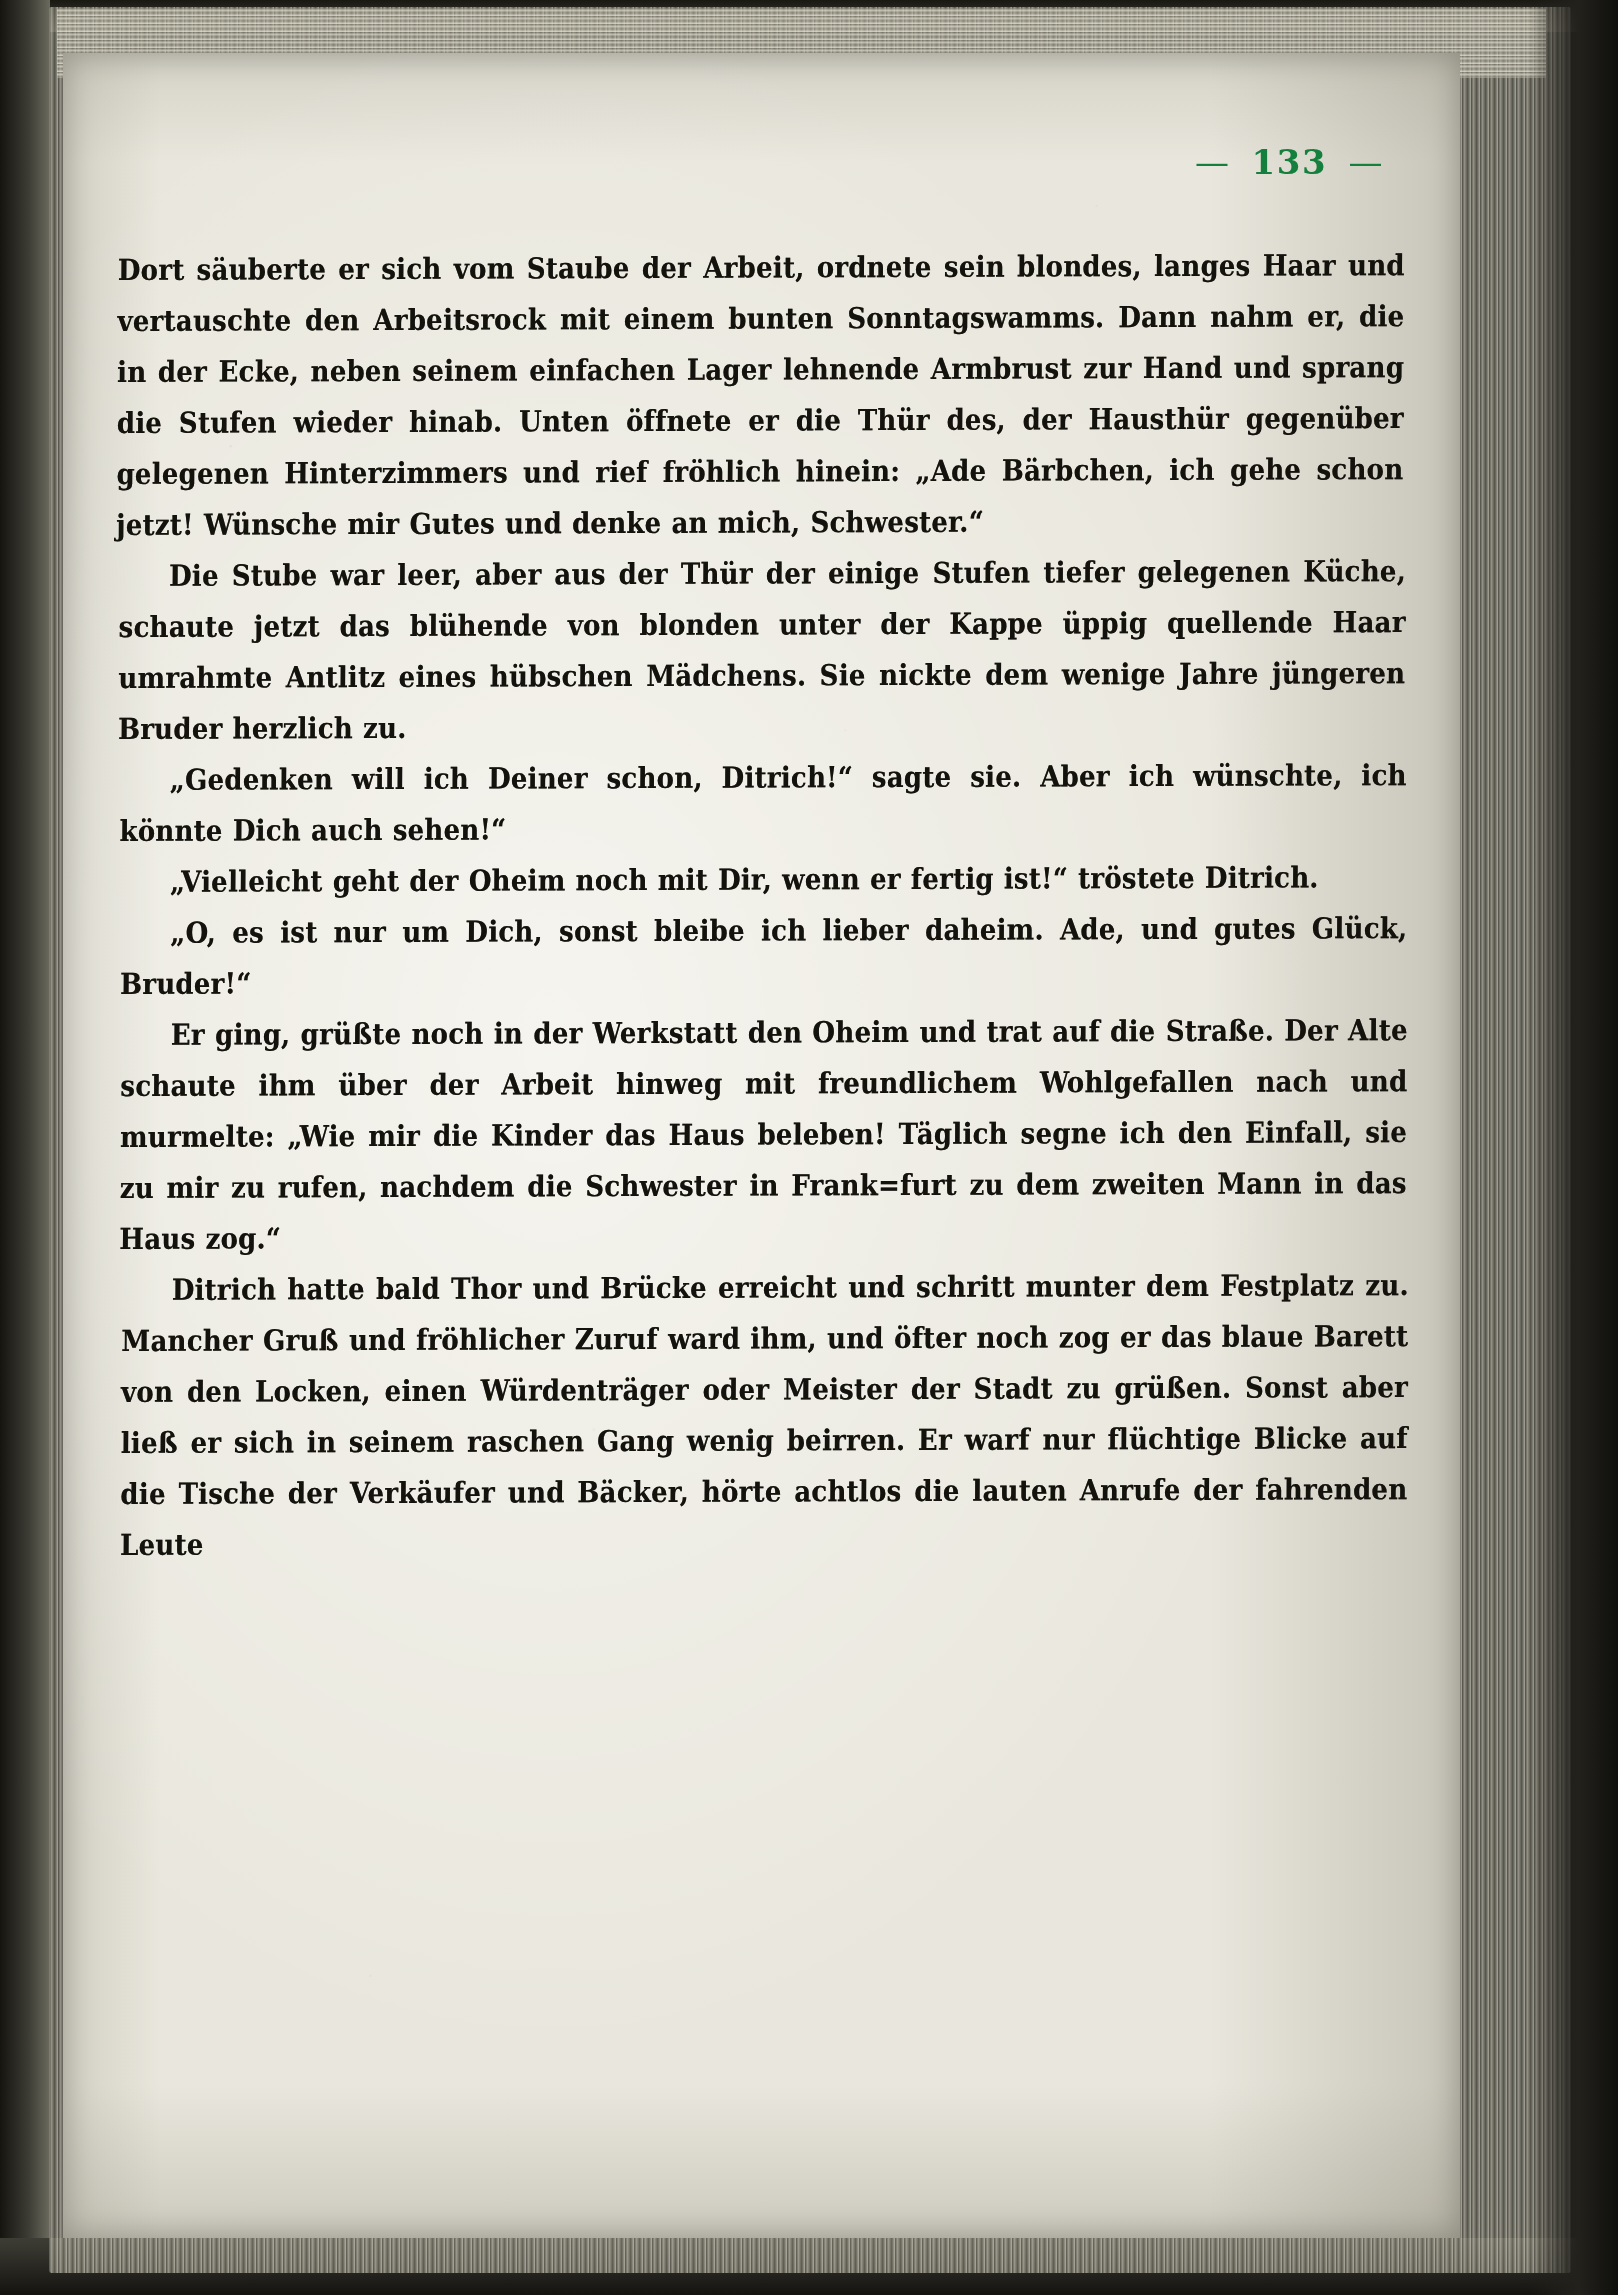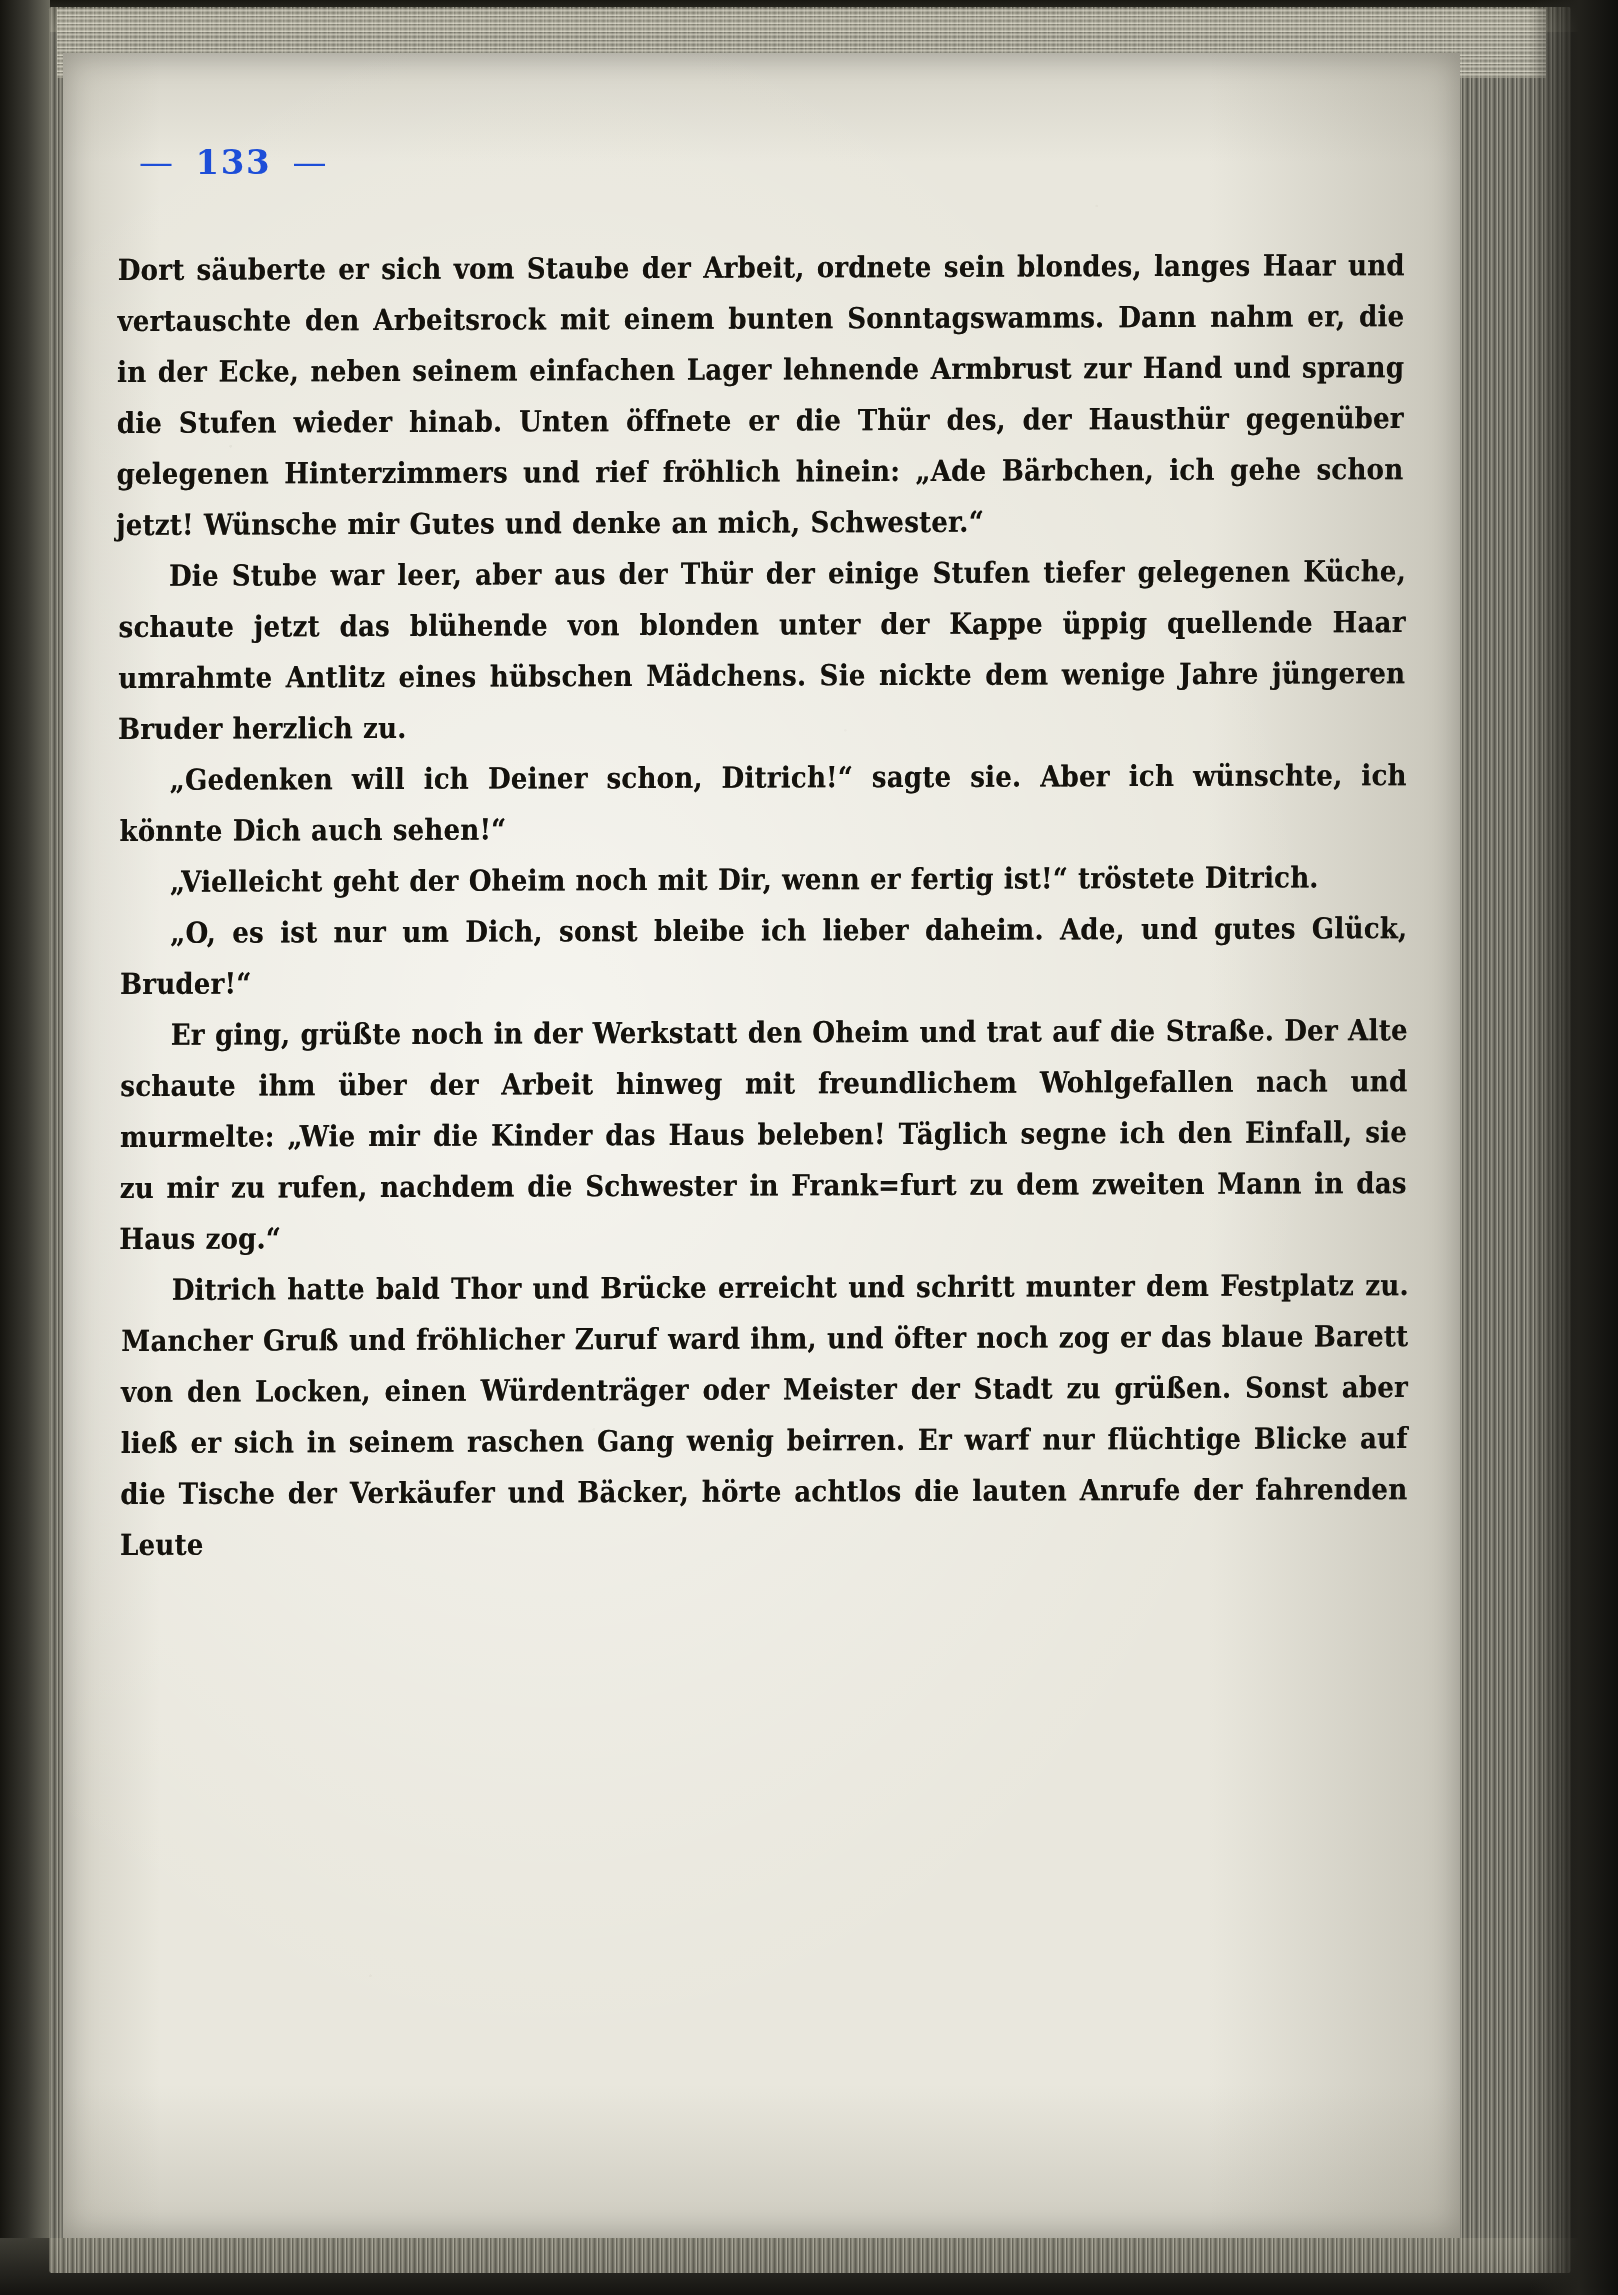--- a/index.html
+++ b/index.html
@@ -119,26 +119,26 @@
 
   
   .text-col {
     position: absolute;
     left: 55px;
     top: 89px;
     width: 1287px;
   }
 
   .folio {
-    text-align: left;
+    text-align: right;
     font-family: "DejaVu Serif", serif;
     font-size: 34px;
     font-weight: 700;
     letter-spacing: 1.6px;
-    color: #1d4ed8;
+    color: #15803d;
     margin-bottom: 63px;
   }
   .folio .dash {
     display: inline-block;
     padding: 0 21px;
     font-weight: 400;
   }
 
   .blocks {
     font-family: "DejaVu Serif", serif;

